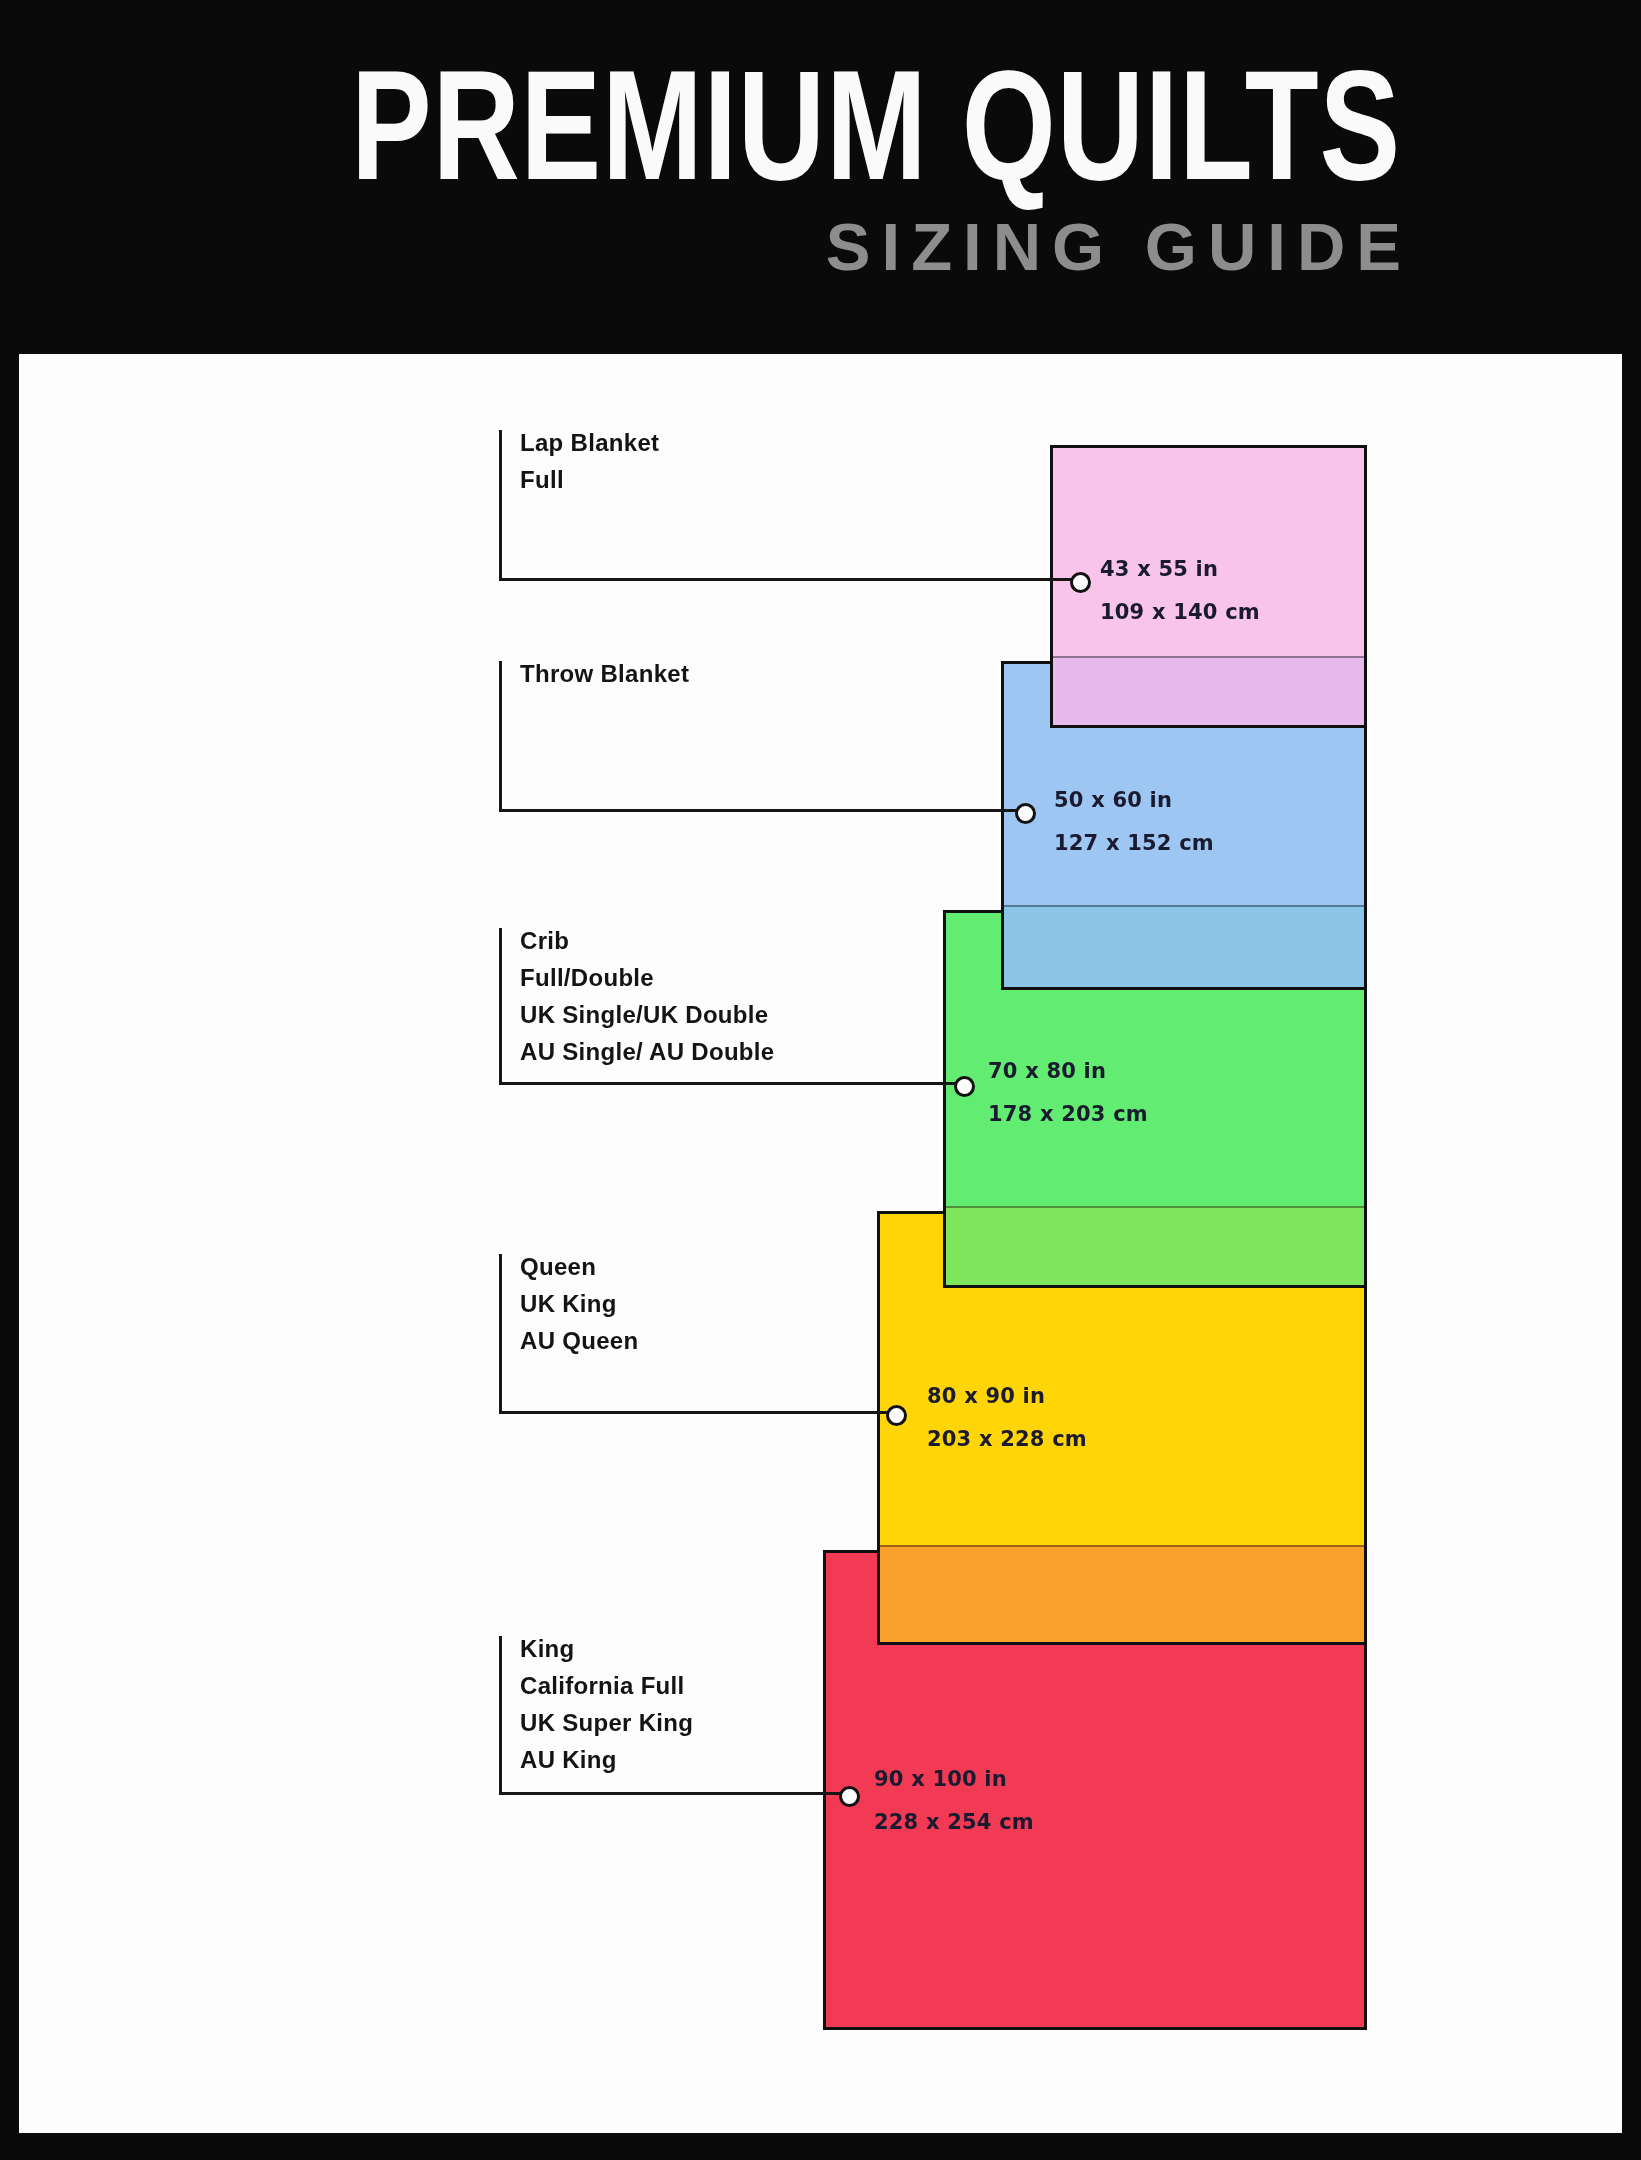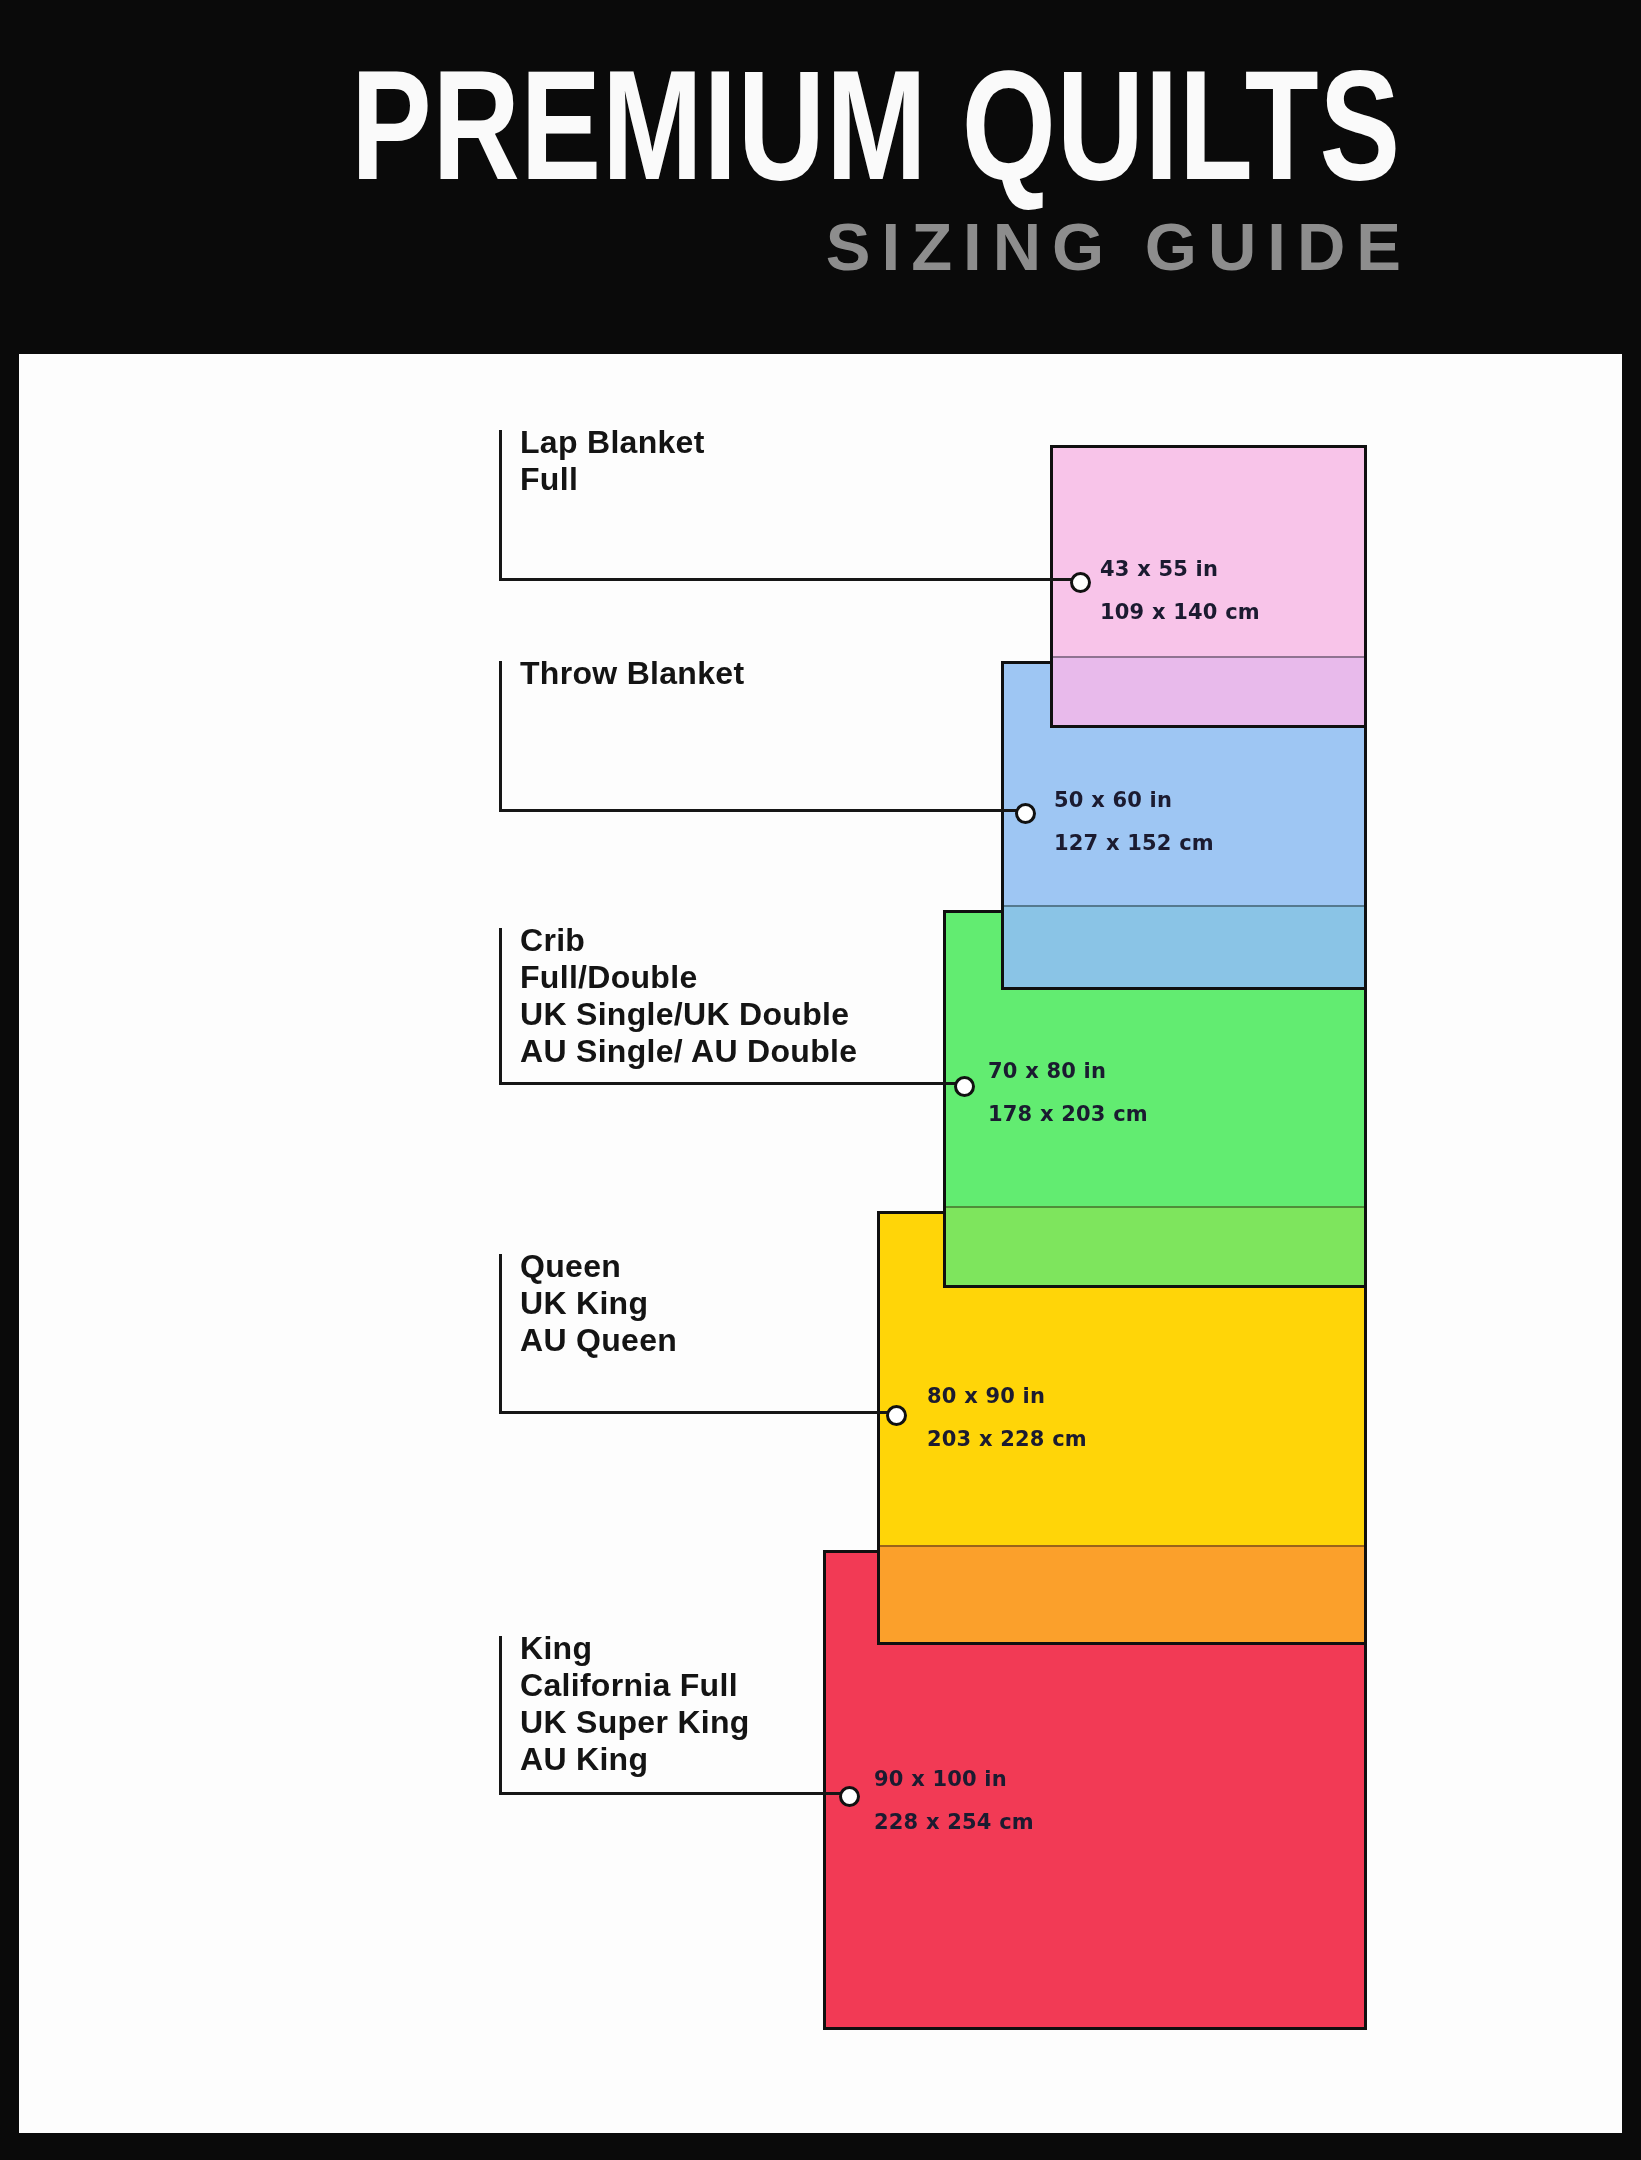--- a/index.html
+++ b/index.html
@@ -42,21 +42,21 @@
     border-top:2px solid rgba(0,0,0,0.38);
   }
   .rect-crib  .band { height:67px; }
   .rect-throw .band { height:80px; }
   .rect-twin  .band { height:77px; }
   .rect-queen .band { height:95px; }
 
   
   .label {
     position:absolute; z-index:10; color:#141414;
-    font-size:32px; line-height:37px; font-weight:bold; letter-spacing:0.3px;
+    font-size:24px; line-height:37px; font-weight:bold; letter-spacing:0.3px;
     white-space:nowrap;
   }
   .vline { position:absolute; z-index:10; width:3px; background:#161616; }
   .hline { position:absolute; z-index:10; height:3px; background:#161616; }
   .dot {
     position:absolute; z-index:11; width:15px; height:15px;
     border:3px solid #111; border-radius:50%; background:#fff; box-sizing:content-box;
   }
   .dims {
     position:absolute; z-index:10; color:#1b1b30;

